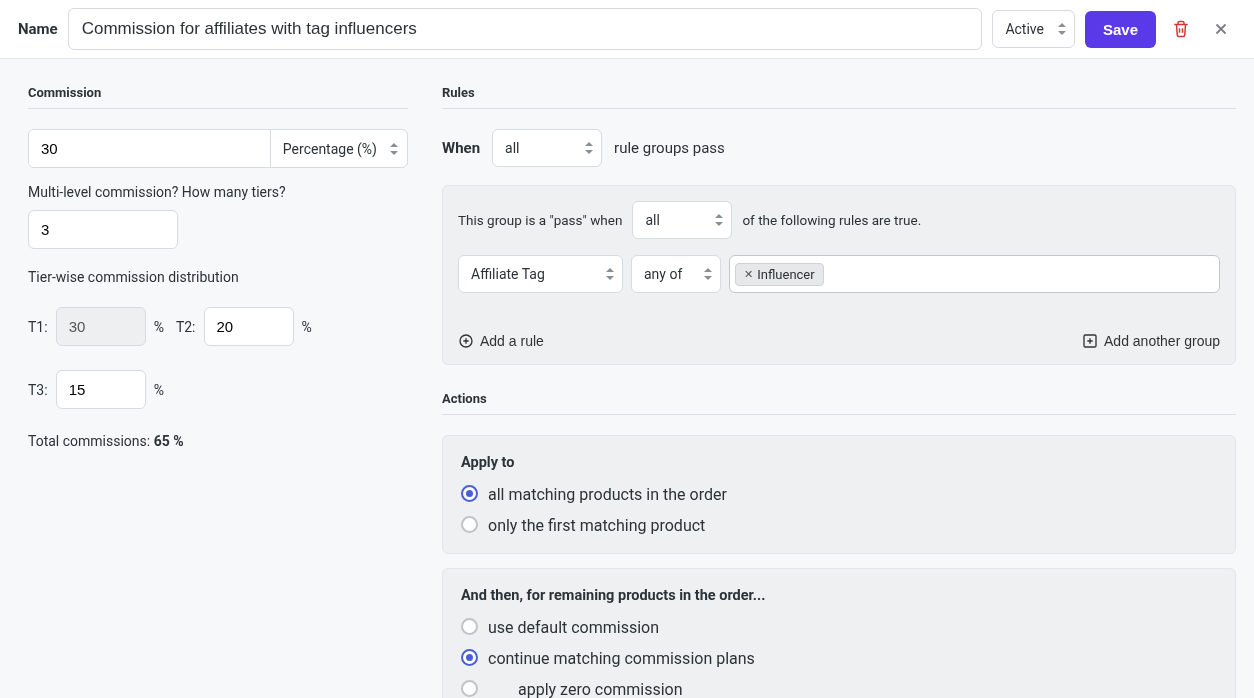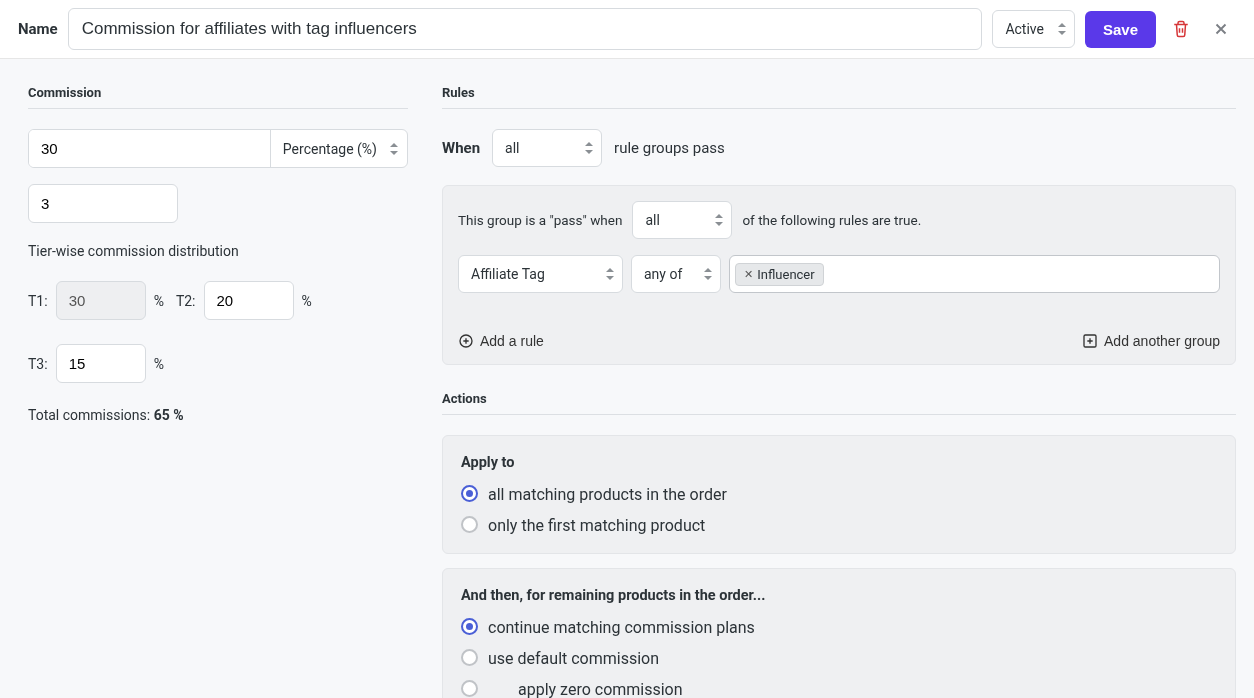--- a/index.html
+++ b/index.html
@@ -269,20 +269,21 @@
       <div class="commission-type">
         <span>Percentage (%)</span>
         <span class="chevrons">
           <svg viewBox="0 0 10 14" width="10" height="14">
               <path d="M5 1 L9 5 L1 5 Z M5 13 L1 9 L9 9 Z" fill="currentColor"></path>
             </svg>
         </span>
       </div>
     </div>
 
+    <div class="field-label">Multi-level commission? How many tiers?</div>
     <input class="tiers-input" value="3" style="">
 
     <div class="field-label" style="margin-bottom:22px;">Tier-wise commission distribution</div>
 
     <div class="tier-row">
       <div class="tier-item">
         <span class="tier-label">T1:</span>
         <input class="num-input readonly" readonly="" value="30" style="">
         <span class="pct-sign">%</span>
       </div>
@@ -396,26 +397,26 @@
       </div>
       <div class="radio-row" style="margin-bottom:0;">
         <span class="radio"></span>
         <span>only the first matching product</span>
       </div>
     </div>
 
     <div class="action-panel">
       <div class="panel-title">And then, for remaining products in the order...</div>
       <div class="radio-row">
+        <span class="radio"></span>
+        <span>use default commission</span>
+      </div>
+      <div class="radio-row">
         <span class="radio selected"></span>
         <span>continue matching commission plans</span>
-      </div>
-      <div class="radio-row">
-        <span class="radio"></span>
-        <span>use default commission</span>
       </div>
       <div class="radio-row" style="margin-bottom:0;gap:40px;">
         <span class="radio"></span>
         <span>apply zero commission</span>
       </div>
     </div>
   </div>
 </div>
 
 </body></html>

